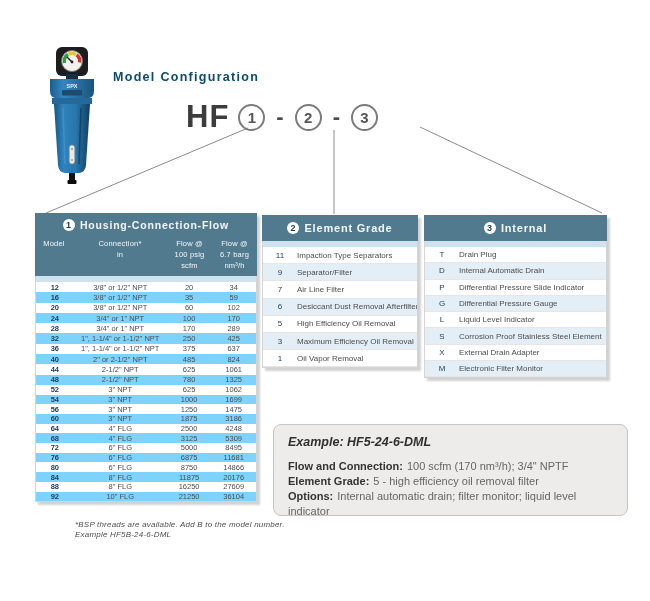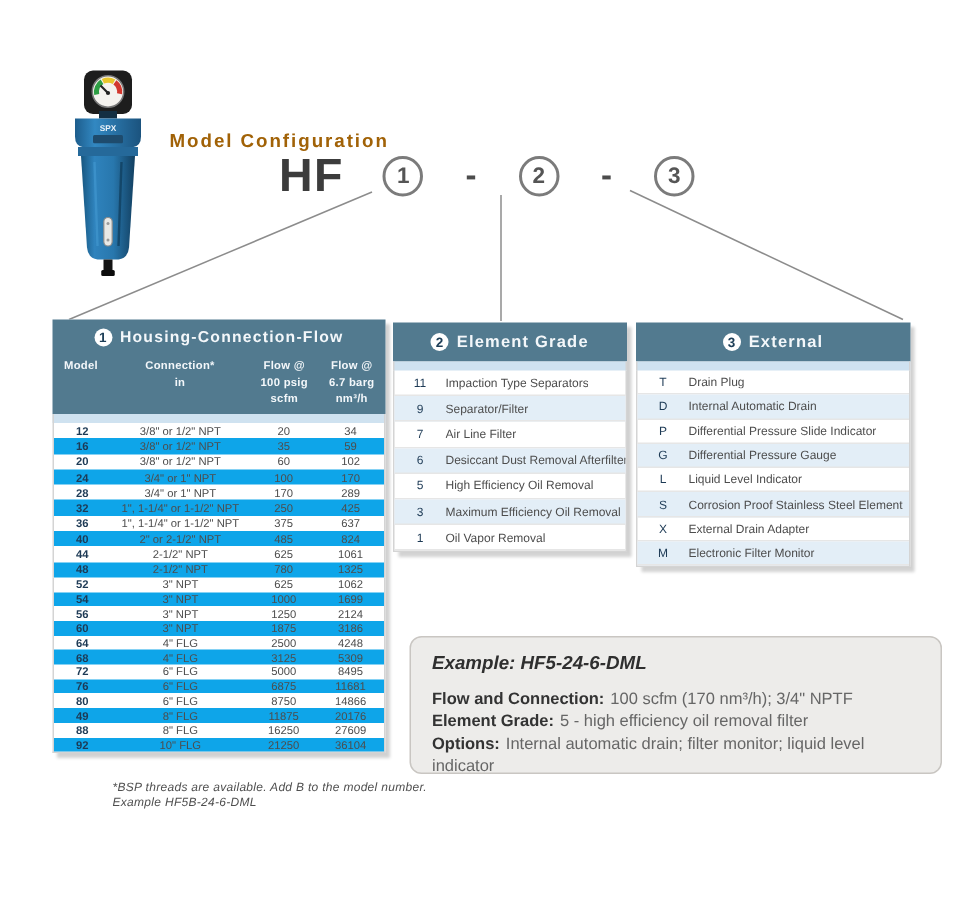--- a/index.html
+++ b/index.html
@@ -5,51 +5,51 @@
   html,body{margin:0;padding:0;background:#fff;}
   .page{position:relative;width:650px;height:601px;background:#ffffff;overflow:hidden;
         font-family:"Liberation Sans","DejaVu Sans",sans-serif;}
   svg.connectors{position:absolute;left:0;top:0;width:650px;height:601px;pointer-events:none;}
 
   
   .product{position:absolute;left:36px;top:46px;width:72px;height:142px;}
 
   
   .config-title{position:absolute;left:113px;top:70px;font-size:12.5px;font-weight:bold;
-                color:#a16207;letter-spacing:1.3px;margin-top:17px;}
-
-  
-  .model-code{position:absolute;left:186px;top:99px;display:flex;align-items:center;gap:26px;}
+                color:#0c4a6e;letter-spacing:1.3px;}
+
+  
+  .model-code{position:absolute;left:186px;top:99px;display:flex;align-items:center;gap:9px;}
   .model-code .hf{font-size:31px;font-weight:bold;color:#3c3c3c;letter-spacing:1px;}
   .model-code .circ{width:23px;height:23px;border:2px solid #7b7b7b;border-radius:50%;
                     display:flex;align-items:center;justify-content:center;
                     font-size:15px;font-weight:bold;color:#555;}
   .model-code .dash{font-size:22px;font-weight:bold;color:#4c4c4c;padding:0 2px;}
 
   
   .dtable{position:absolute;box-shadow:3px 3px 2px rgba(0,0,0,0.18);background:#fff;}
   .thead{background:#527a8f;color:#f3f7fa;}
   .ttitle{display:flex;align-items:center;justify-content:center;gap:5px;
           font-weight:bold;letter-spacing:0.8px;}
   .badge{background:#ffffff;color:#1d3e57;border-radius:50%;width:12px;height:12px;
          display:inline-flex;align-items:center;justify-content:center;
          font-size:9px;font-weight:bold;flex:0 0 auto;}
   .strip{height:6px;background:#cfe2f0;border-left:1px solid #d4d4d4;border-right:1px solid #d4d4d4;}
   .tbody{border:1px solid #d4d4d4;border-top:none;border-bottom:none;}
   .tbody:last-child{border-bottom:1px solid #d4d4d4;}
   .trow{display:flex;align-items:center;}
-  .trow.alt{background:#0ea5e9;}
+  .trow.alt{background:#7dd3fc;}
   .tcell{overflow:hidden;white-space:nowrap;}
 
   
   .t1{left:35px;top:213px;width:222px;}
   .t1 .ttitle{height:24px;font-size:10.5px;}
   .t1 .cols{display:flex;padding:1px 0 5px 0;}
   .t1 .cols .col{display:flex;flex-direction:column;justify-content:flex-start;text-align:center;
-                 font-size:7.5px;font-weight:bold;line-height:11px;letter-spacing:0.2px;}
+                 font-size:7.5px;font-weight:normal;line-height:11px;letter-spacing:0.2px;}
   .t1 .c-model{width:38px;}
   .t1 .c-conn{width:94px;}
   .t1 .c-f1,.t1 .c-f2{width:45px;}
   .t1 .trow{height:10.3px;font-size:7.5px;}
   .t1 .tcell{text-align:center;color:#4d4d4d;}
   .t1 .tcell:nth-child(1){width:38px;font-weight:bold;color:#1d3a55;}
   .t1 .tcell:nth-child(2){width:94px;}
   .t1 .tcell:nth-child(3),.t1 .tcell:nth-child(4){width:45px;}
   .asme{height:12px;background:#d6d6d6;display:flex;align-items:center;justify-content:center;
         font-size:7.5px;font-weight:bold;color:#1d3a55;letter-spacing:0.6px;
@@ -249,21 +249,21 @@
         <div class="trow alt">
           <div class="tcell">54</div>
           <div class="tcell">3" NPT</div>
           <div class="tcell">1000</div>
           <div class="tcell">1699</div>
         </div>
         <div class="trow">
           <div class="tcell">56</div>
           <div class="tcell">3" NPT</div>
           <div class="tcell">1250</div>
-          <div class="tcell">2124</div>
+          <div class="tcell">1475</div>
         </div>
         <div class="trow alt">
           <div class="tcell">60</div>
           <div class="tcell">3" NPT</div>
           <div class="tcell">1875</div>
           <div class="tcell">3186</div>
         </div>
         <div class="trow">
           <div class="tcell">64</div>
           <div class="tcell">4" FLG</div>
@@ -288,21 +288,21 @@
           <div class="tcell">6875</div>
           <div class="tcell">11681</div>
         </div>
         <div class="trow">
           <div class="tcell">80</div>
           <div class="tcell">6" FLG</div>
           <div class="tcell">8750</div>
           <div class="tcell">14866</div>
         </div>
         <div class="trow alt">
-          <div class="tcell">49</div>
+          <div class="tcell">84</div>
           <div class="tcell">8" FLG</div>
           <div class="tcell">11875</div>
           <div class="tcell">20176</div>
         </div>
         <div class="trow">
           <div class="tcell">88</div>
           <div class="tcell">8" FLG</div>
           <div class="tcell">16250</div>
           <div class="tcell">27609</div>
         </div>
@@ -357,21 +357,21 @@
           <div class="tcell">1</div>
           <div class="tcell">Oil Vapor Removal</div>
         </div>
       </div>
   </div>
 
   <div class="dtable t3">
     <div class="thead">
       <div class="ttitle">
         <span class="badge">3</span>
-        <span>External</span>
+        <span>Internal</span>
       </div>
     </div>
     <div class="strip"></div>
     <div class="tbody">
         <div class="trow">
           <div class="tcell">T</div>
           <div class="tcell">Drain Plug</div>
         </div>
         <div class="trow alt">
           <div class="tcell">D</div>

